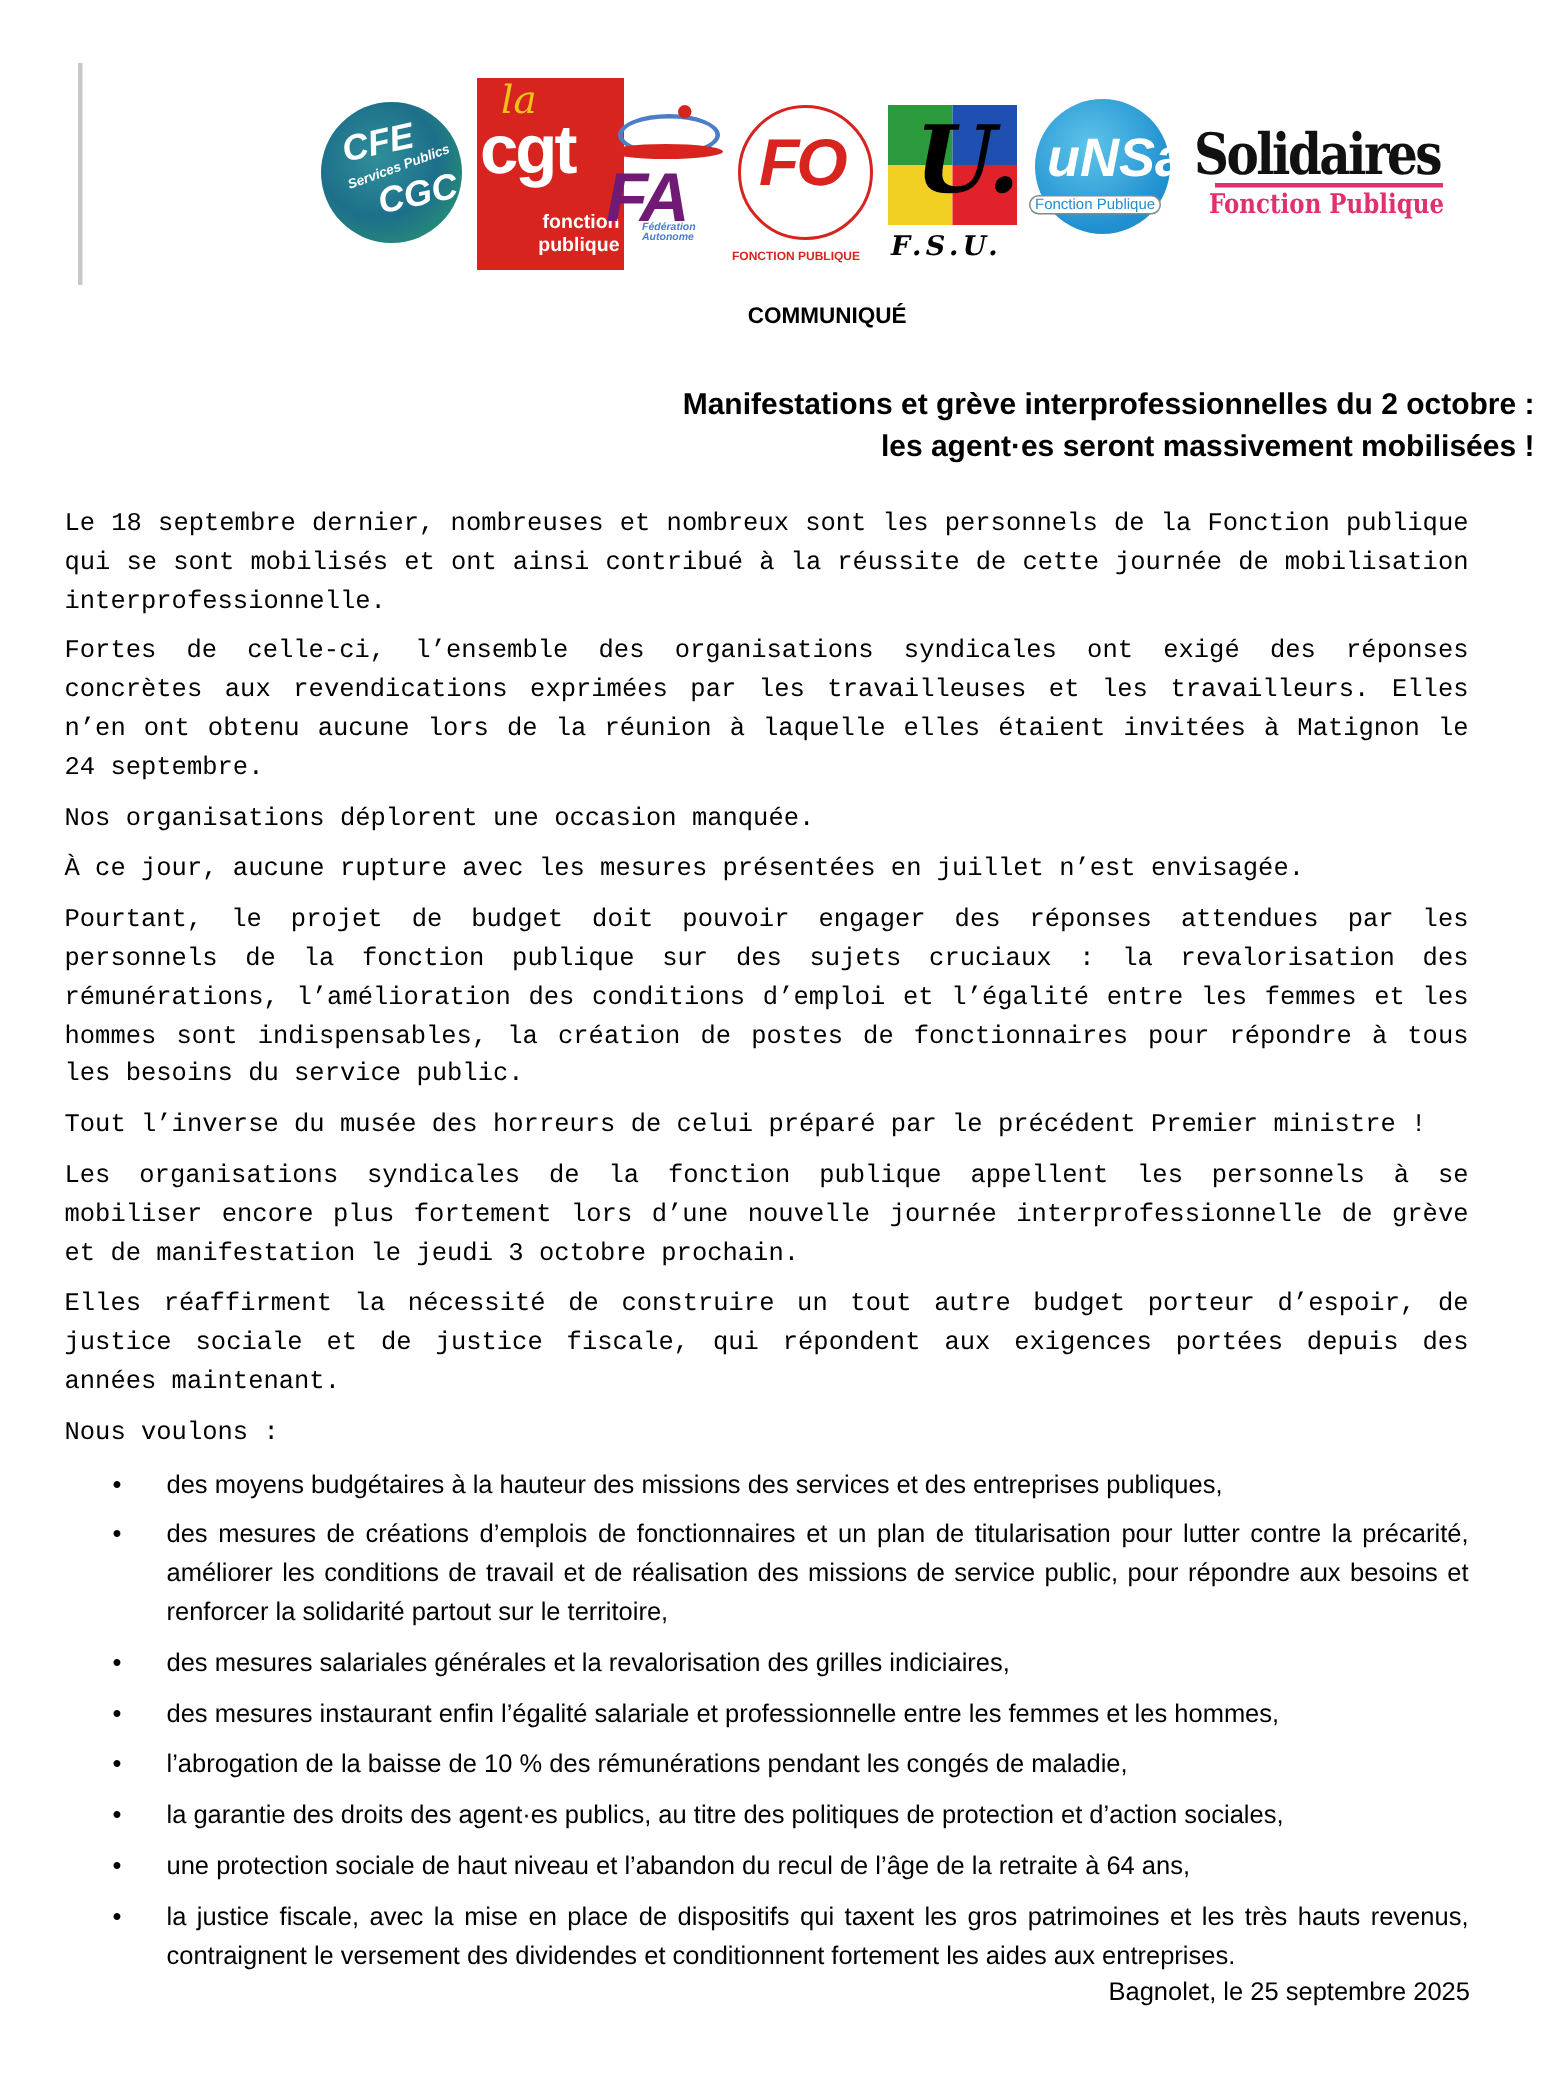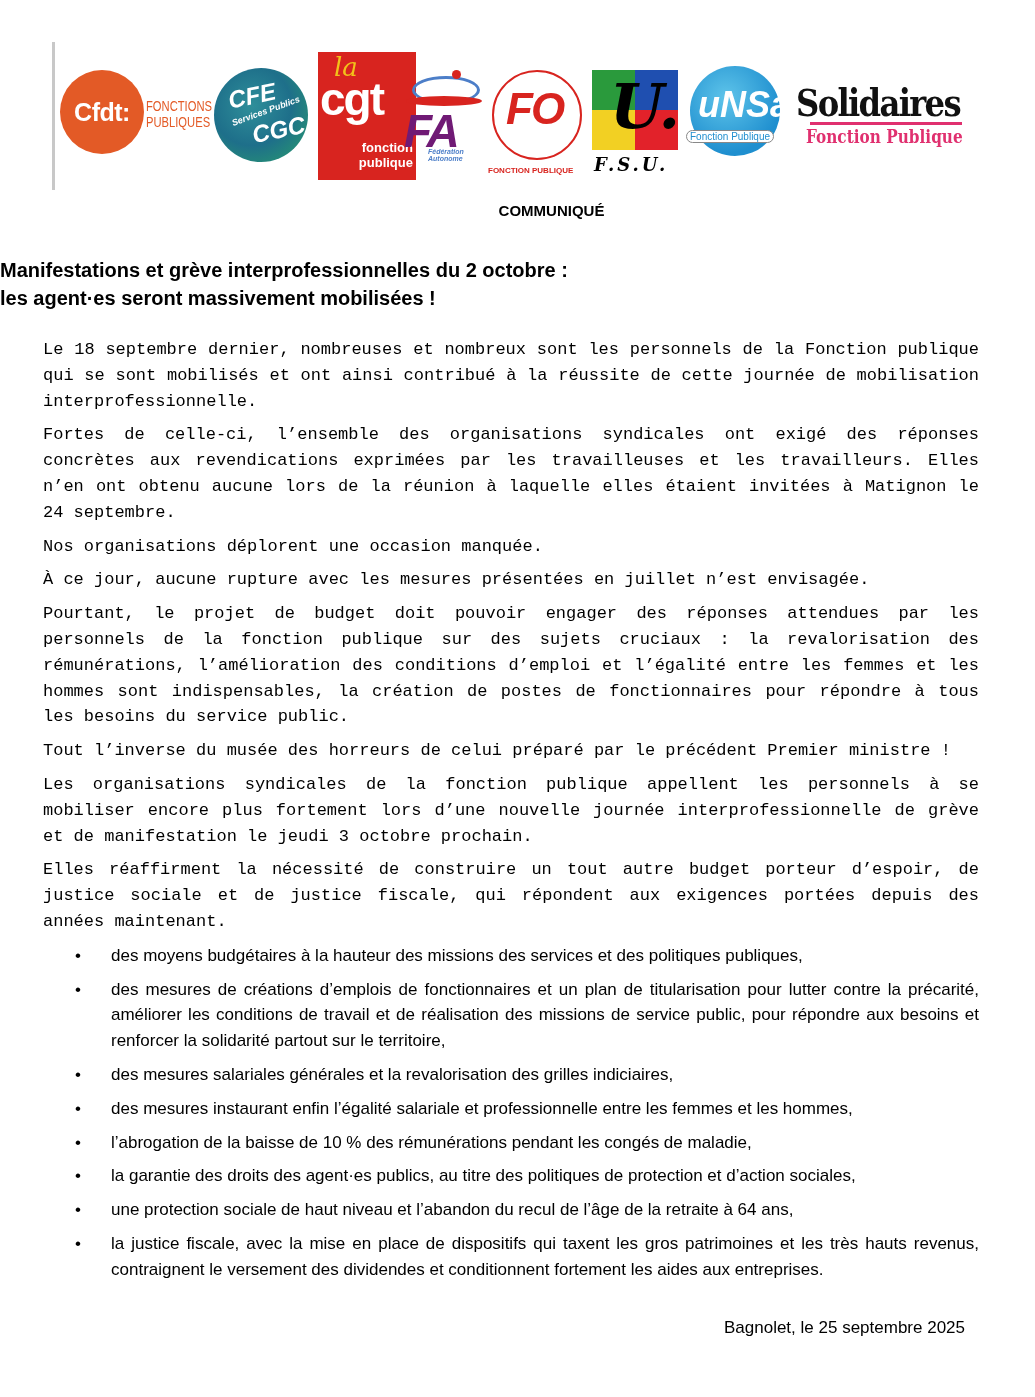--- a/index.html
+++ b/index.html
@@ -63,45 +63,38 @@
                 font-size:10px; padding:0 3px; white-space:nowrap; color:#1f8fcf; }
 
   
   .sol { left:744px; top:38px; width:180px; height:70px; }
   .sol .t1 { position:absolute; left:0; top:0; font-family:"DejaVu Serif",serif; font-weight:bold; font-size:38px; letter-spacing:-2px; color:#111; transform:scaleX(0.85); transform-origin:left; }
   .sol .bar { position:absolute; left:14px; top:42px; width:152px; height:3px; background:#e0306f; }
   .sol .t2 { position:absolute; left:10px; top:46px; font-family:"DejaVu Serif",serif; font-weight:bold; font-size:18px; color:#e0306f; transform:scaleX(0.85); transform-origin:left; white-space:nowrap; }
 
   
   .kind { position:absolute; left:0; width:1023px; top:202px; text-align:center; font-weight:bold; font-size:15px;padding-left:40px; }
-  .title { position:absolute; left:0; width:1023px; top:256px; text-align:left; font-weight:bold; font-size:20px; line-height:28px; }
+  .title { position:absolute; left:0; width:1023px; top:256px; text-align:right; font-weight:bold; font-size:20px; line-height:28px; }
 
   
   .body { position:absolute; left:43px; top:337px; width:936px; font-size:17px; line-height:25.8px; text-align:justify; }
   .body p { margin:0 0 8px 0;font-family:Liberation Mono, monospace; }
   .body ul { list-style:none; margin:0 0 8px 0; padding:0; }
   .body li { position:relative; padding-left:68px; margin:0 0 8px 0; }
   .body li .bullet { position:absolute; left:32px; top:0; }
-  .sig { position:absolute; right:70px; top:1318px; font-size:17px;text-align:right; }
+  .sig { position:absolute; right:55px; top:1318px; font-size:17px;text-align:right; }
 </style>
 </head>
 <body>
 
 <div class="page">
 
   <div class="logo-bar">
     <div class="vline"></div>
 
-    <div class="logo cfdt">
-      <div class="circle">Cfdt:</div>
-      <div class="txt">
-        <div>FONCTIONS</div>
-        <div>PUBLIQUES</div>
-      </div>
-    </div>
 
     <div class="logo cfe">
       <div class="t1">CFE</div>
       <div class="t2">Services Publics</div>
       <div class="t3">CGC</div>
     </div>
 
     <div class="logo cgt">
       <div class="la">la</div>
       <div class="cg">cgt</div>
@@ -156,23 +149,24 @@
 
   <div class="body">
     <p>Le 18 septembre dernier, nombreuses et nombreux sont les personnels de la Fonction publique qui se sont mobilisés et ont ainsi contribué à la réussite de cette journée de mobilisation interprofessionnelle.</p>
     <p>Fortes de celle-ci, l’ensemble des organisations syndicales ont exigé des réponses concrètes aux revendications exprimées par les travailleuses et les travailleurs. Elles n’en ont obtenu aucune lors de la réunion à laquelle elles étaient invitées à Matignon le 24 septembre.</p>
     <p>Nos organisations déplorent une occasion manquée.</p>
     <p>À ce jour, aucune rupture avec les mesures présentées en juillet n’est envisagée.</p>
     <p>Pourtant, le projet de budget doit pouvoir engager des réponses attendues par les personnels de la fonction publique sur des sujets cruciaux : la revalorisation des rémunérations, l’amélioration des conditions d’emploi et l’égalité entre les femmes et les hommes sont indispensables, la création de postes de fonctionnaires pour répondre à tous les besoins du service public.</p>
     <p>Tout l’inverse du musée des horreurs de celui préparé par le précédent Premier ministre !</p>
     <p>Les organisations syndicales de la fonction publique appellent les personnels à se mobiliser encore plus fortement lors d’une nouvelle journée interprofessionnelle de grève et de manifestation le jeudi 3 octobre prochain.</p>
     <p>Elles réaffirment la nécessité de construire un tout autre budget porteur d’espoir, de justice sociale et de justice fiscale, qui répondent aux exigences portées depuis des années maintenant.</p>
+    <p>Nous voulons :</p>
 
     <ul>
-      <li><span class="bullet">•</span><span>des moyens budgétaires à la hauteur des missions des services et des politiques publiques,</span></li>
+      <li><span class="bullet">•</span><span>des moyens budgétaires à la hauteur des missions des services et des entreprises publiques,</span></li>
       <li><span class="bullet">•</span><span>des mesures de créations d’emplois de fonctionnaires et un plan de titularisation pour lutter contre la précarité, améliorer les conditions de travail et de réalisation des missions de service public, pour répondre aux besoins et renforcer la solidarité partout sur le territoire,</span></li>
       <li><span class="bullet">•</span><span>des mesures salariales générales et la revalorisation des grilles indiciaires,</span></li>
       <li><span class="bullet">•</span><span>des mesures instaurant enfin l’égalité salariale et professionnelle entre les femmes et les hommes,</span></li>
       <li><span class="bullet">•</span><span>l’abrogation de la baisse de 10 % des rémunérations pendant les congés de maladie,</span></li>
       <li><span class="bullet">•</span><span>la garantie des droits des agent·es publics, au titre des politiques de protection et d’action sociales,</span></li>
       <li><span class="bullet">•</span><span>une protection sociale de haut niveau et l’abandon du recul de l’âge de la retraite à 64 ans,</span></li>
       <li><span class="bullet">•</span><span>la justice fiscale, avec la mise en place de dispositifs qui taxent les gros patrimoines et les très hauts revenus, contraignent le versement des dividendes et conditionnent fortement les aides aux entreprises.</span></li>
     </ul>
 
   </div>

